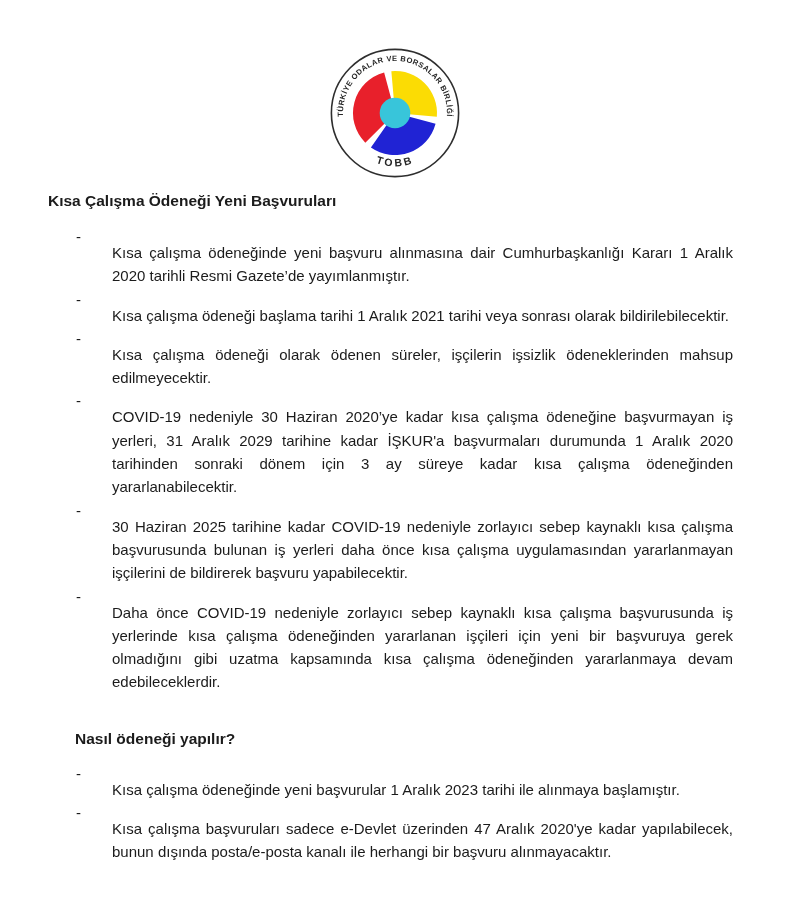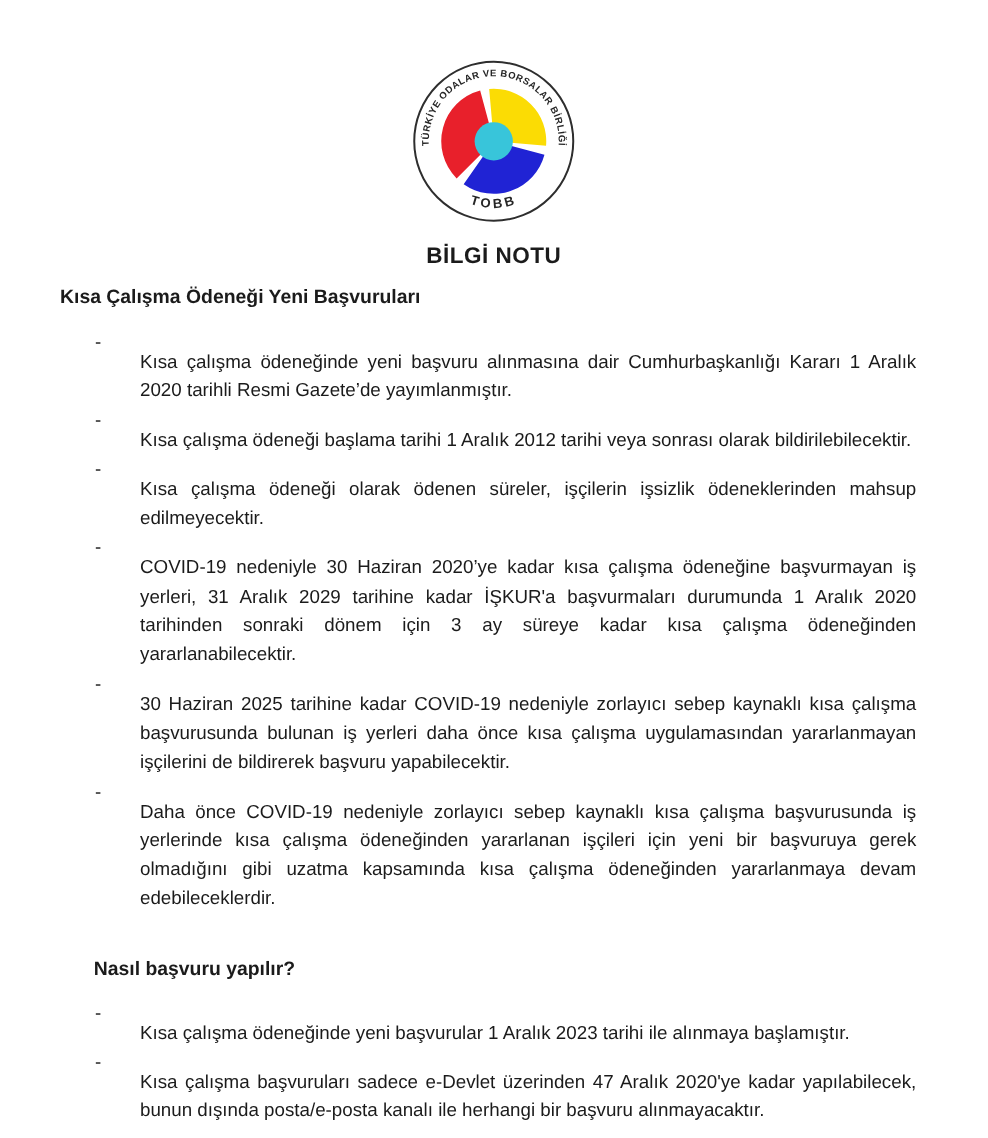--- a/index.html
+++ b/index.html
@@ -98,33 +98,32 @@
 
       <text class="ring-text-svg" text-anchor="middle">
         <textPath href="#arcTop" startOffset="50%">TÜRKİYE ODALAR VE BORSALAR BİRLİĞİ</textPath>
       </text>
       <text class="tobb-text-svg" text-anchor="middle">
         <textPath href="#arcBottom" startOffset="50%">TOBB</textPath>
       </text>
     </svg>
   </div>
 
-  <h1 class="note-title">BİLGİ NOTU</h1>
 
   <div class="content">
 
     <h2 class="sec-heading h-first">Kısa Çalışma Ödeneği Yeni Başvuruları</h2>
     <ul class="bullets">
       <li class="bullet">
         <span class="dash">-</span>
         <span class="btext">Kısa çalışma ödeneğinde yeni başvuru alınmasına dair Cumhurbaşkanlığı Kararı 1 Aralık 2020 tarihli Resmi Gazete’de yayımlanmıştır.</span>
       </li>
       <li class="bullet">
         <span class="dash">-</span>
-        <span class="btext">Kısa çalışma ödeneği başlama tarihi 1 Aralık 2012 tarihi veya sonrası olarak bildirilebilecektir.</span>
+        <span class="btext">Kısa çalışma ödeneği başlama tarihi 1 Aralık 2021 tarihi veya sonrası olarak bildirilebilecektir.</span>
       </li>
       <li class="bullet">
         <span class="dash">-</span>
         <span class="btext">Kısa çalışma ödeneği olarak ödenen süreler, işçilerin işsizlik ödeneklerinden mahsup edilmeyecektir.</span>
       </li>
     </ul>
 
     <ul class="bullets">
       <li class="bullet">
         <span class="dash">-</span>
@@ -133,21 +132,21 @@
       <li class="bullet">
         <span class="dash">-</span>
         <span class="btext">30 Haziran 2025 tarihine kadar COVID-19 nedeniyle zorlayıcı sebep kaynaklı kısa çalışma başvurusunda bulunan iş yerleri daha önce kısa çalışma uygulamasından yararlanmayan işçilerini de bildirerek başvuru yapabilecektir.</span>
       </li>
       <li class="bullet">
         <span class="dash">-</span>
         <span class="btext">Daha önce COVID-19 nedeniyle zorlayıcı sebep kaynaklı kısa çalışma başvurusunda iş yerlerinde kısa çalışma ödeneğinden yararlanan işçileri için yeni bir başvuruya gerek olmadığını gibi uzatma kapsamında kısa çalışma ödeneğinden yararlanmaya devam edebileceklerdir.</span>
       </li>
     </ul>
 
-    <h2 class="sec-heading h-indent">Nasıl başvuru yapılır?</h2>
+    <h2 class="sec-heading h-indent">Nasıl ödeneği yapılır?</h2>
     <ul class="bullets">
       <li class="bullet">
         <span class="dash">-</span>
         <span class="btext">Kısa çalışma ödeneğinde yeni başvurular 1 Aralık 2023 tarihi ile alınmaya başlamıştır.</span>
       </li>
       <li class="bullet">
         <span class="dash">-</span>
         <span class="btext">Kısa çalışma başvuruları sadece e-Devlet üzerinden 47 Aralık 2020'ye kadar yapılabilecek, bunun dışında posta/e-posta kanalı ile herhangi bir başvuru alınmayacaktır.</span>
       </li>
     </ul>

